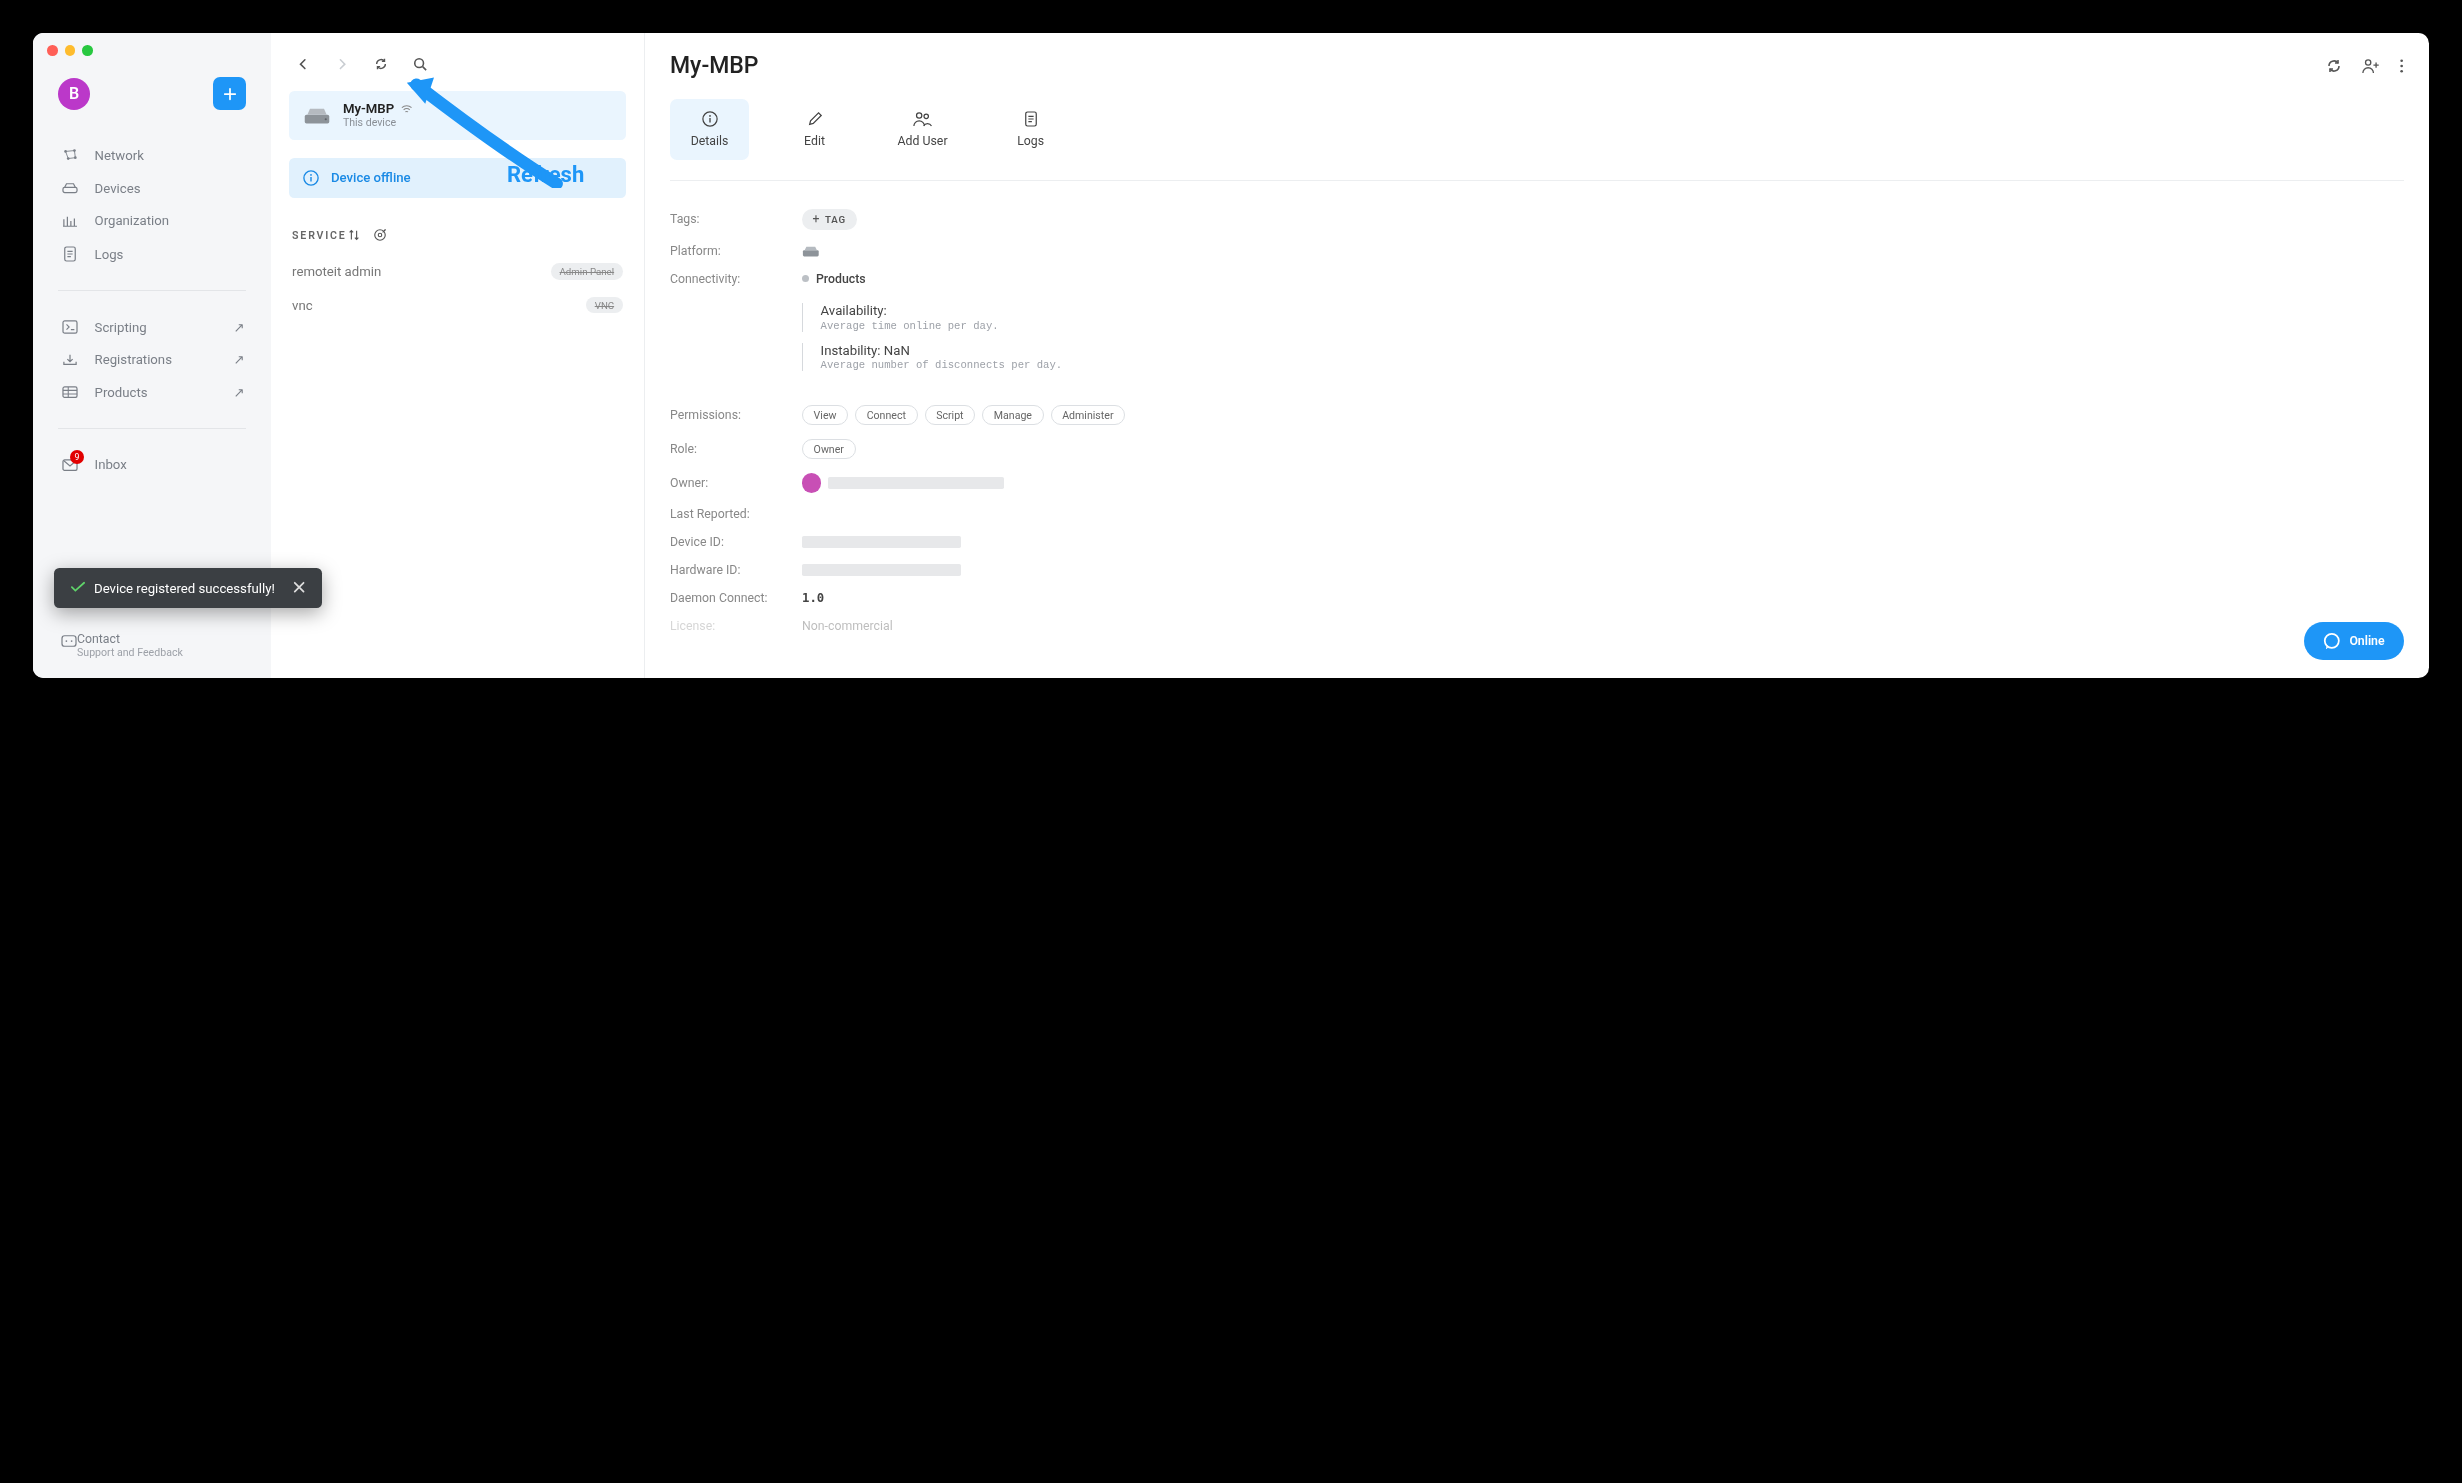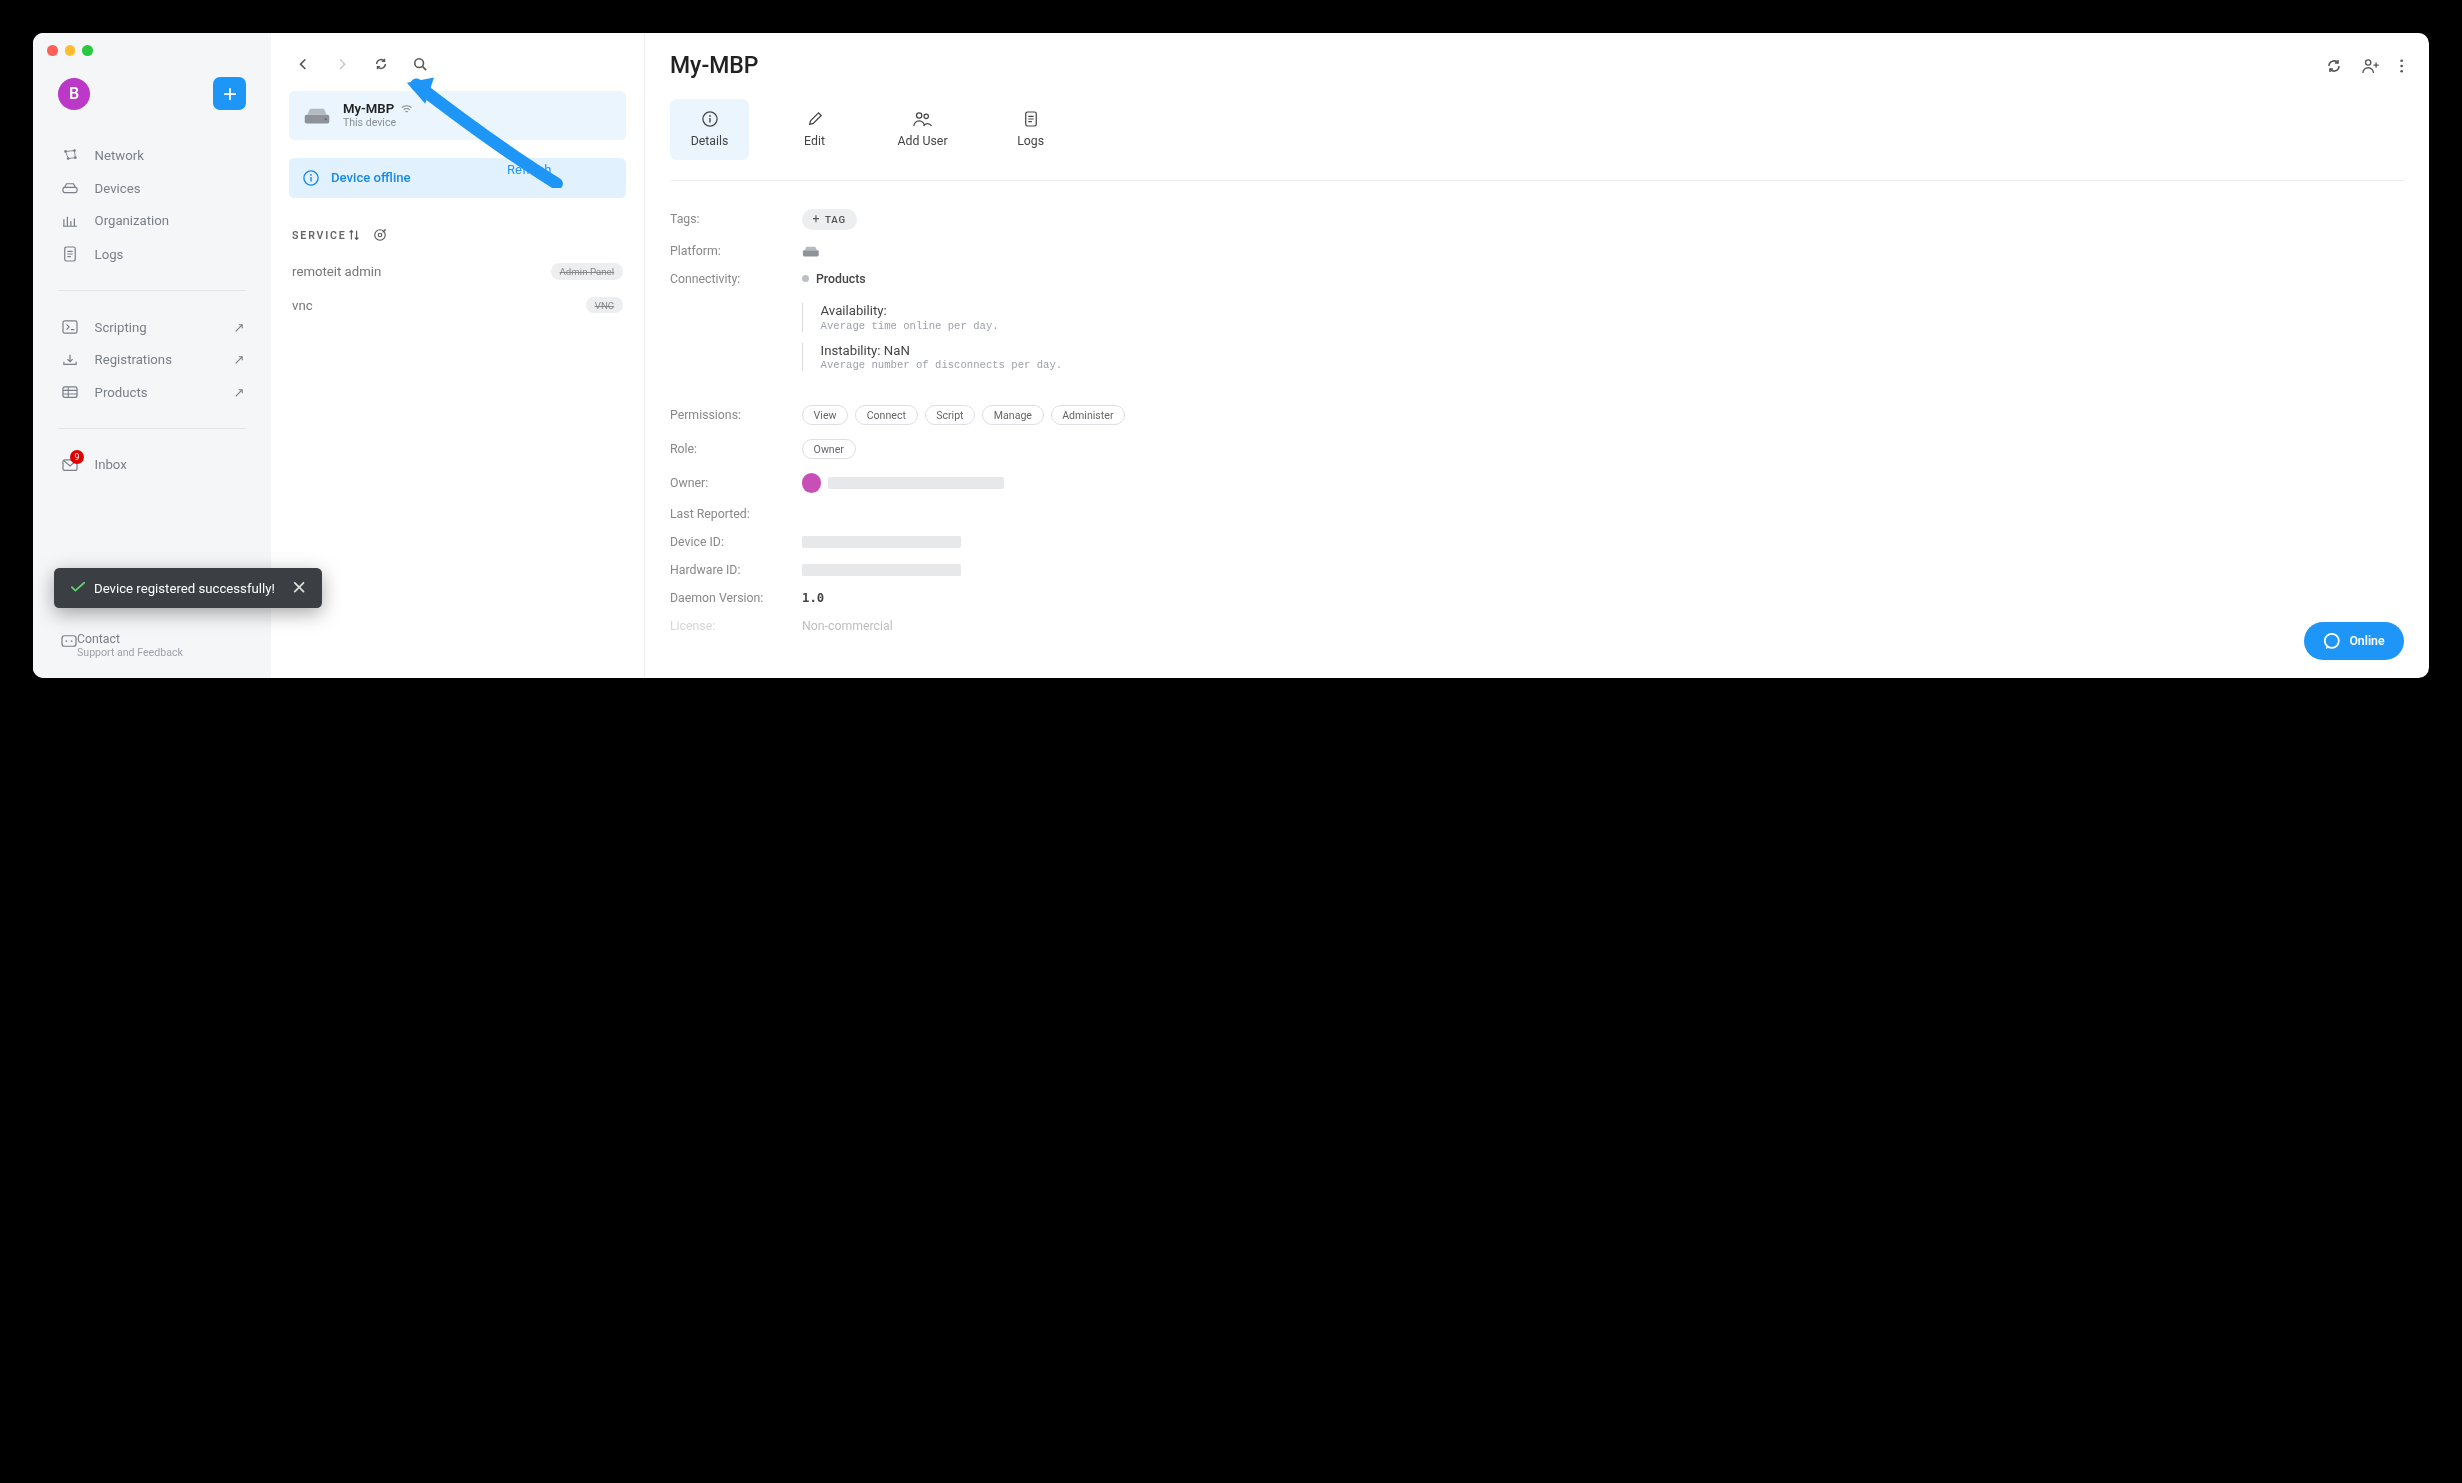--- a/index.html
+++ b/index.html
@@ -75,21 +75,21 @@
     
     .toast { position: absolute; left: 21px; bottom: 70px; background: #3b3f43; color: #fff; border-radius: 5.3px; padding: 12.3px 16px; display: flex; align-items: flex-start; gap: 8px; font-size: 13.2px; box-shadow: 0 5.3px 19.4px rgba(0,0,0,0.35); z-index: 20; }
     .toast .chk { color: #5fd36a; }
     .toast .x { margin-left: 10.6px; cursor: pointer; color: #ddd; }
 
     
     .online-pill { position: absolute; right: 25px; bottom: 17.6px; background: #1e96f7; color: #fff; border-radius: 21px; padding: 10.6px 19.4px; display: flex; align-items: center; gap: 8.8px; font-weight: 600; cursor: pointer; }
 
     
     .arrow-annot { position: absolute; left: 370px; top: 41px; z-index: 15; pointer-events: none; }
-    .arrow-lbl { position: absolute; left: 474px; top: 129px; color: #1e96f7; font-size: 13px; font-weight: 400; z-index: 15; pointer-events: none; }
+    .arrow-lbl { position: absolute; left: 474px; top: 129px; color: #1e96f7; font-size: 22px; font-weight: 700; z-index: 15; pointer-events: none; }
 
     svg { display: block; }
   </style>
 </head>
 <body>
 
 <div class="desktop">
   <div class="window">
 
     <div class="traffic">
@@ -456,21 +456,21 @@
             <span class="redacted" style="width:159px;"></span>
           </span>
       </div>
       <div class="meta-row">
         <span class="mk">Hardware ID:</span>
         <span class="mv">
             <span class="redacted" style="width:159px;"></span>
           </span>
       </div>
       <div class="meta-row">
-        <span class="mk">Daemon Version:</span>
+        <span class="mk">Daemon Connect:</span>
         <span class="mv mono">1.0</span>
       </div>
       <div class="meta-row" style="opacity:0.35;">
         <span class="mk">License:</span>
         <span class="mv">Non-commercial</span>
       </div>
     </section>
 
     <div class="toast">
       <span class="chk">

